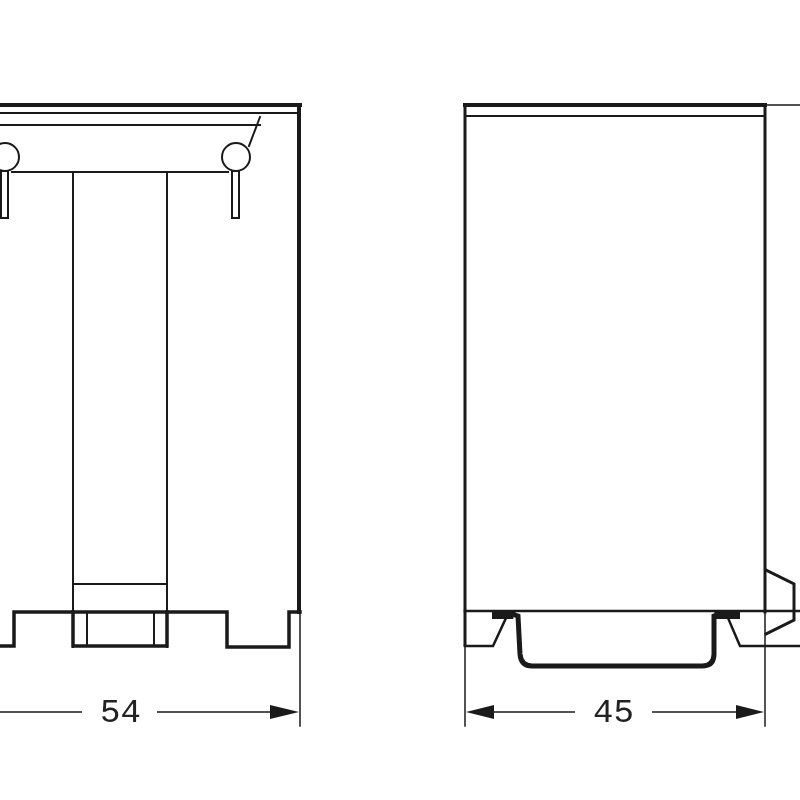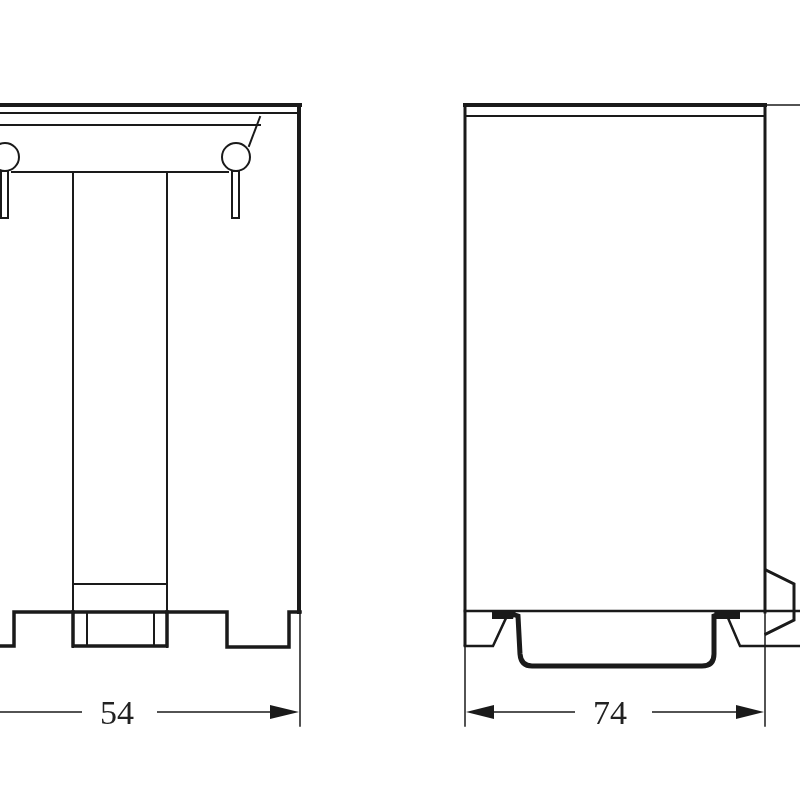--- a/index.html
+++ b/index.html
@@ -1,20 +1,20 @@
 <!DOCTYPE html>
 <html><head>
   <meta charset="utf-8">
   <style>
     html, body { margin: 0; padding: 0; background: #ffffff; }
     body { width: 800px; height: 800px; overflow: hidden; position: relative; }
     svg { position: absolute; left: 0; top: 0; }
     .dim-label {
       position: absolute;
-      font-family: Liberation Serif, serif;
+      font-family: Liberation Mono, monospace;
       font-size: 34px;
       color: #222222;
       background: #ffffff;
       padding: 0 8px;
       line-height: 1;
     }
   </style>
 </head>
 <body>
 
@@ -86,13 +86,13 @@
 
   <g stroke="#1a1a1a" fill="#1a1a1a">
     <line x1="490" y1="712" x2="575" y2="712" stroke-width="1.5"></line>
     <line x1="652" y1="712" x2="740" y2="712" stroke-width="1.5"></line>
     <polygon points="466,712 494,705 494,719" stroke="none"></polygon>
     <polygon points="764,712 736,705 736,719" stroke="none"></polygon>
   </g>
 </svg>
 
 <div class="dim-label" style="left:92px; top:696px;">54</div>
-<div class="dim-label" style="left:585px; top:696px;">74</div>
+<div class="dim-label" style="left:585px; top:696px;">45</div>
 
 </body></html>

